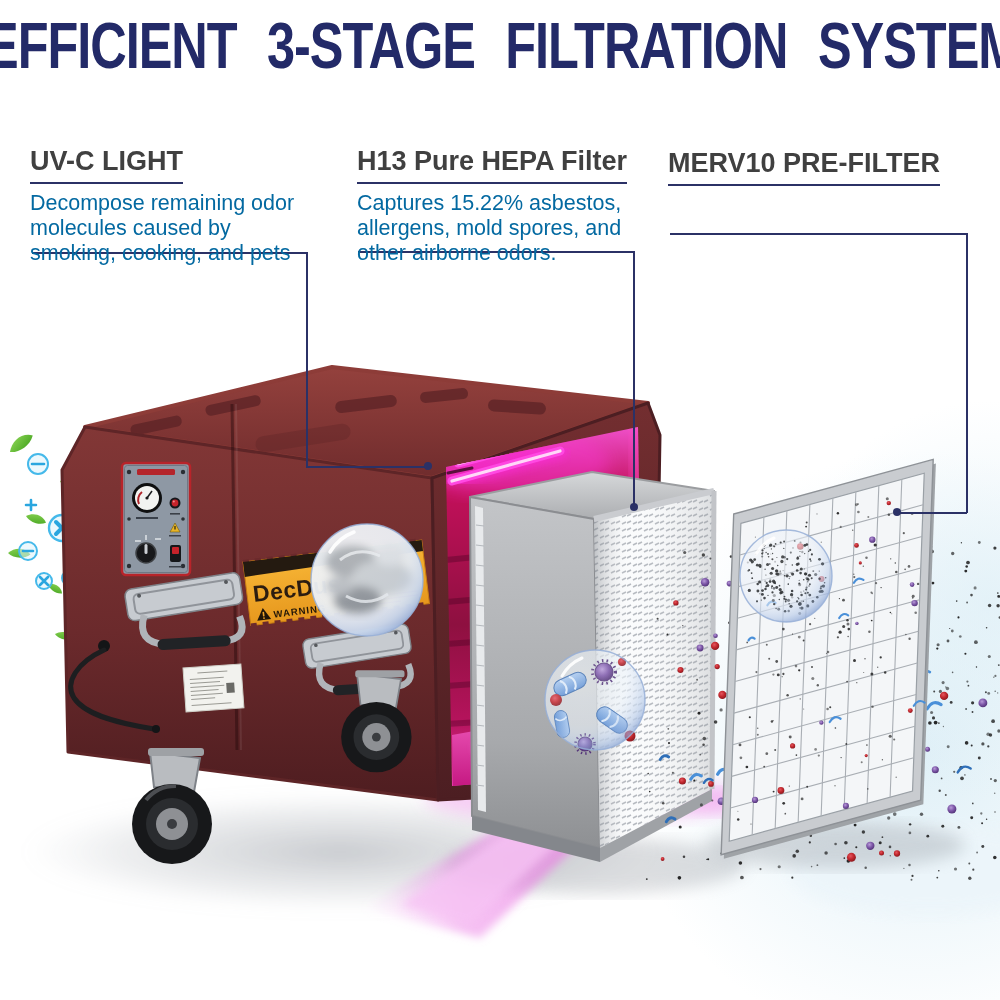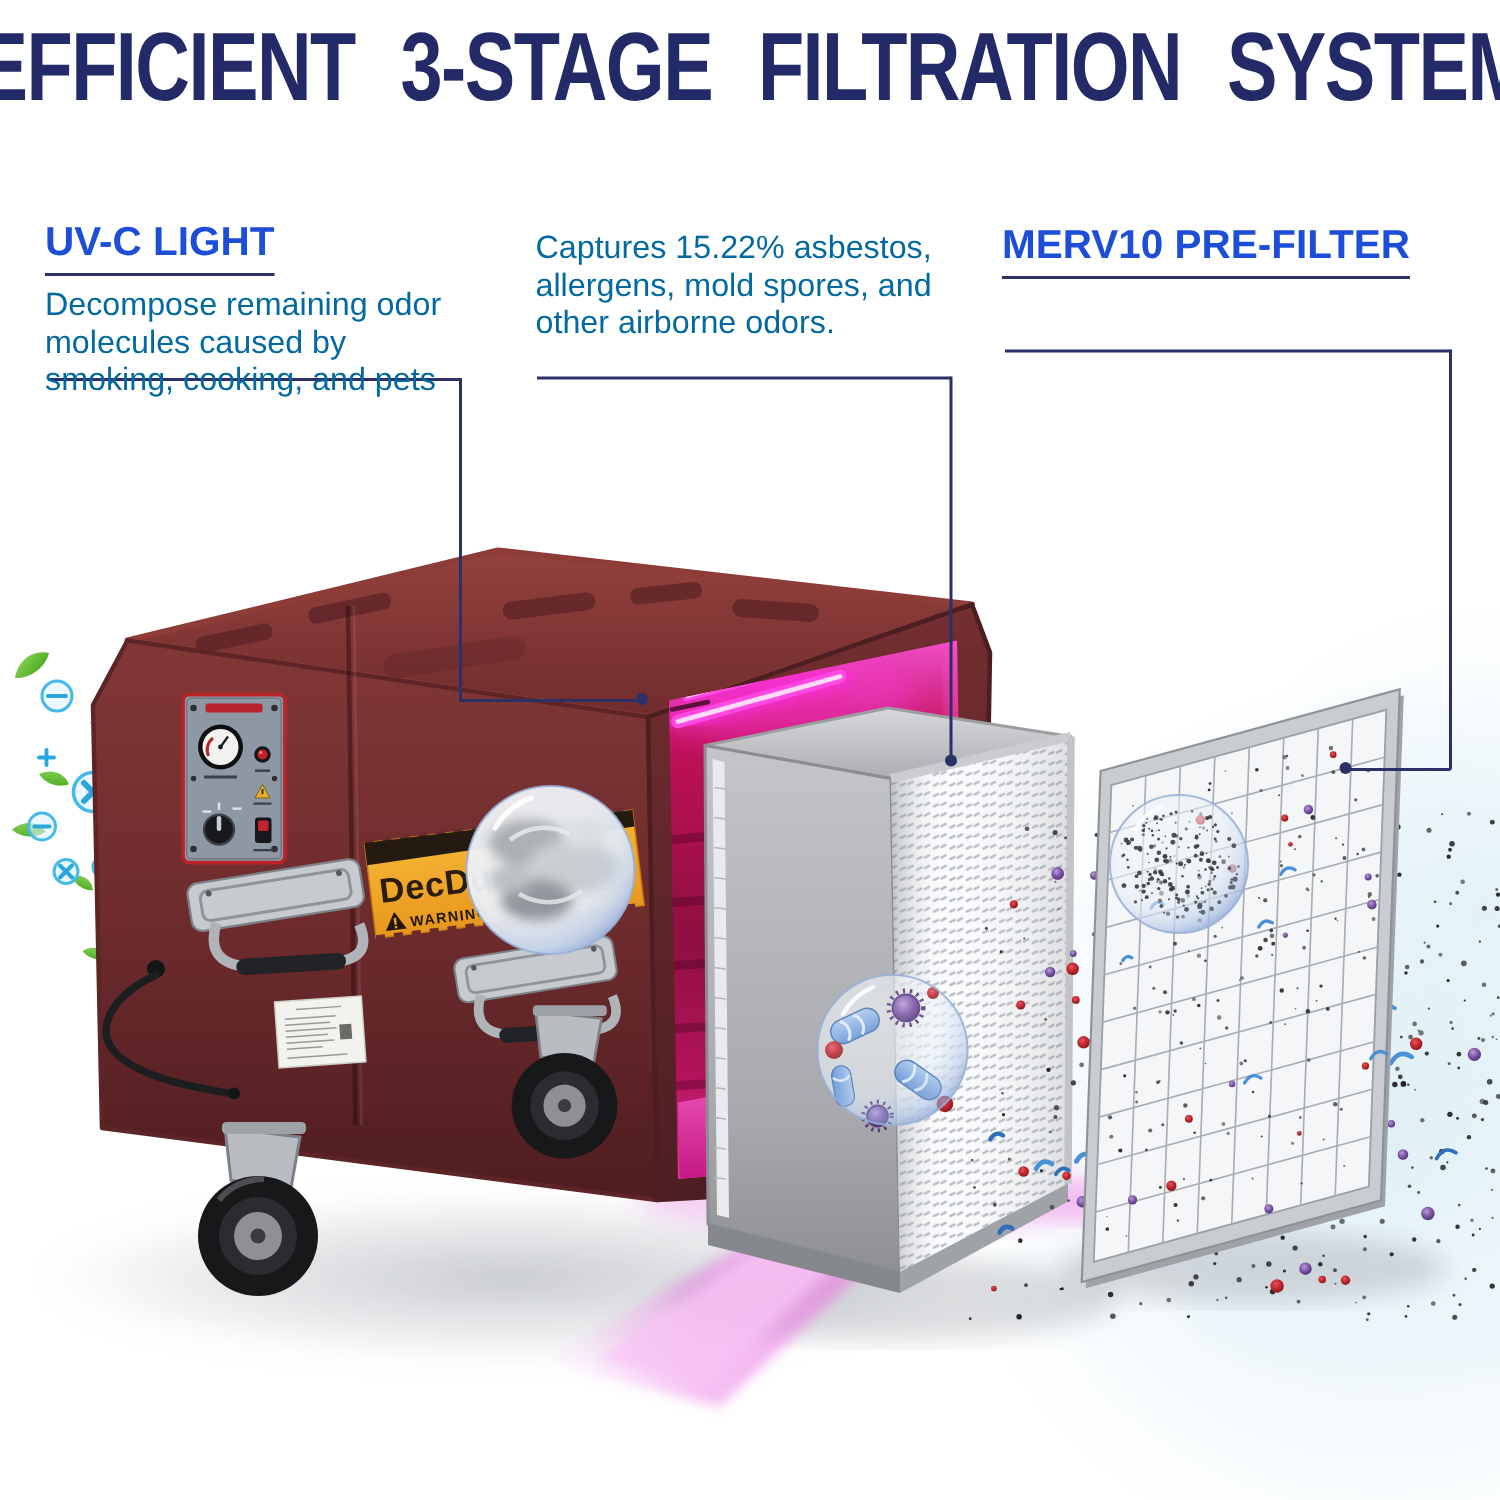--- a/index.html
+++ b/index.html
@@ -4,21 +4,21 @@
 <style>
   html,body{margin:0;padding:0;background:#ffffff;}
   #canvas{position:relative;width:1000px;height:1000px;background:#ffffff;overflow:hidden;
           font-family:"Liberation Sans", sans-serif;}
   #hero-svg{position:absolute;left:0;top:0;z-index:1;}
   .txt{position:absolute;z-index:3;}
   #page-title{left:0;top:12px;width:1000px;text-align:center;white-space:nowrap;
     font-weight:700;font-size:49px;color:#232a68;letter-spacing:-1px;word-spacing:17px;
     transform:scale(1.03,1.32);transform-origin:500px 10px;margin:0;}
   .callout{position:absolute;z-index:3;}
-  .callout h2{margin:0;font-size:27px;font-weight:700;color:#1d4ed8;display:inline-block;
+  .callout h2{margin:0;font-size:27px;font-weight:700;color:#404040;display:inline-block;
     border-bottom:2px solid #2b3166;padding-bottom:5px;letter-spacing:0;}
   .callout p{margin:7px 0 0 0;font-size:21.5px;line-height:1.17;color:#0369a1;}
   #callout-uvc{left:30px;top:146px;width:290px;}
   #callout-hepa{left:357px;top:146px;width:295px;}
   #callout-prefilter{left:668px;top:148px;width:315px;text-decoration:underline;}
   .lead{position:absolute;background:#2b3166;z-index:2;}
   .dot{position:absolute;width:8px;height:8px;border-radius:50%;background:#2b3166;z-index:2;}
 </style>
 </head>
 <body>
@@ -1162,20 +1162,21 @@
     </g>
   </svg>
 
   <h1 id="page-title" class="txt">EFFICIENT 3-STAGE FILTRATION SYSTEM</h1>
 
   <div id="callout-uvc" class="callout">
     <h2>UV-C LIGHT</h2>
     <p>Decompose remaining odor molecules caused by smoking, cooking, and pets</p>
   </div>
   <div id="callout-hepa" class="callout">
+    <h2>H13 Pure HEPA Filter</h2>
     <p>Captures 15.22% asbestos, allergens, mold spores, and other airborne odors.</p>
   </div>
   <div id="callout-prefilter" class="callout">
     <h2>MERV10 PRE-FILTER</h2>
   </div>
 
   <div class="lead" style="left:32px;top:252px;width:275px;height:1.5px"></div>
   <div class="lead" style="left:306px;top:252px;width:1.5px;height:215px"></div>
   <div class="lead" style="left:306px;top:466px;width:121px;height:1.5px"></div>
   <div class="dot" style="left:424px;top:462px"></div>

